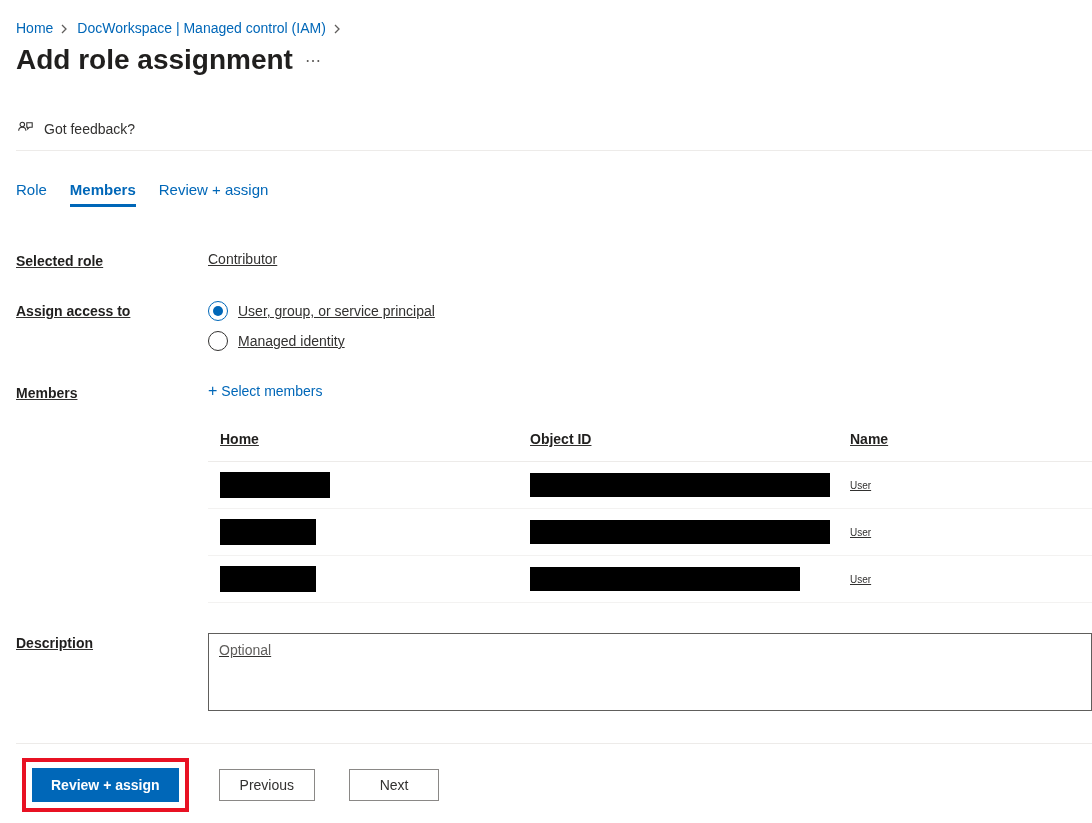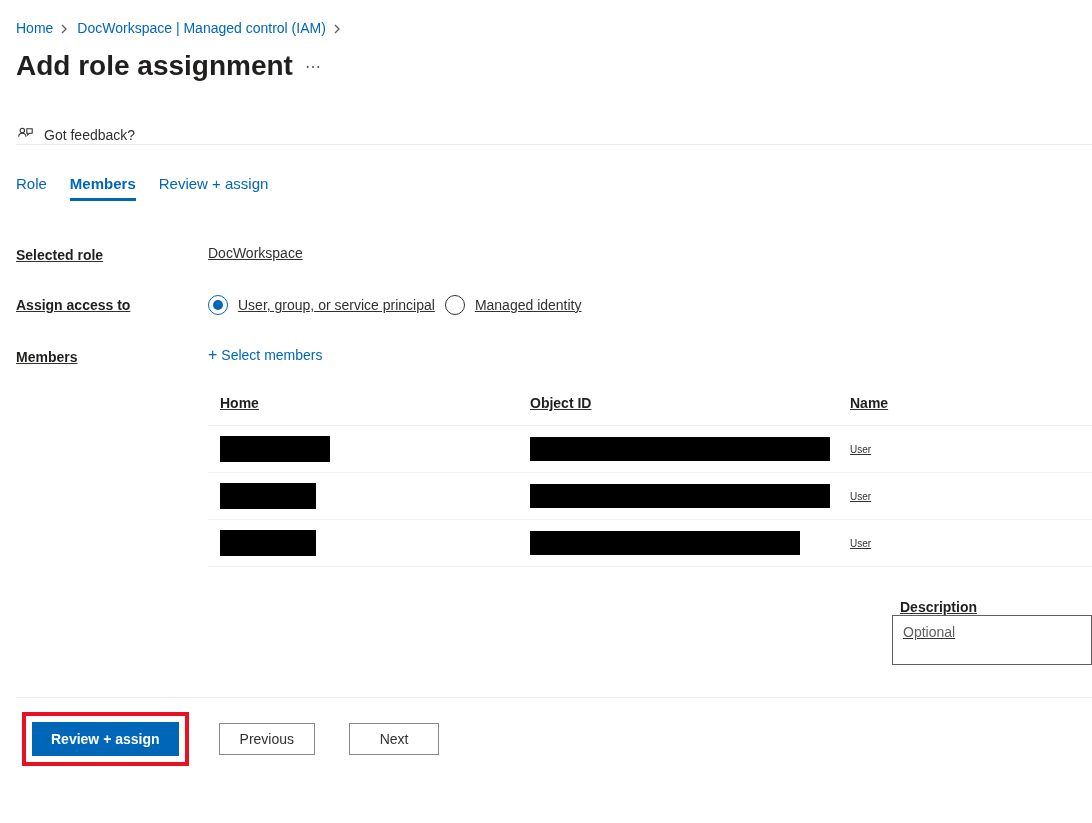--- a/index.html
+++ b/index.html
@@ -30,38 +30,39 @@
       cursor: pointer;
     }
     .breadcrumb .chevron {
       color: #605e5c;
       font-size: 11px;
     }
     .page-title-row {
       display: flex;
       align-items: center;
       gap: 12px;
-      margin-top: 14px;
+      margin-top: 8px;
     }
     .page-title {
       font-size: 28px;
       font-weight: 600;
       color: #201f1e;
     }
     .ellipsis {
       color: #605e5c;
       font-size: 16px;
       letter-spacing: 1px;
       cursor: pointer;
     }
     .feedback-row {
       display: flex;
       align-items: center;
       gap: 10px;
       margin-top: 44px;
+      padding-bottom: 12px;
       border-bottom: 1px solid #edebe9;
       color: #323130;
     }
     .feedback-icon svg {
       width: 18px;
       height: 18px;
       display: block;
     }
     .feedback-text {
       font-size: 14px;
@@ -100,21 +101,21 @@
       color: #201f1e;
       flex-shrink: 0;
       padding-top: 2px;
     }
     .form-value {
       flex: 1;
       font-size: 14px;
     }
     .radio-group {
       display: flex;
-      flex-direction: row;
+      flex-direction: column;
       gap: 10px;
     }
     .radio-option {
       display: flex;
       align-items: center;
       gap: 10px;
       cursor: pointer;
     }
     .radio {
       width: 20px;
@@ -184,22 +185,21 @@
     .redact-obj {
       background: #000;
       height: 24px;
       width: 300px;
     }
     .redact-obj.w1 { width: 300px; }
     .redact-obj.w2 { width: 300px; }
     .redact-obj.w3 { width: 270px; }
     .description-row {
       display: flex;
-      align-items: flex-end;
-      flex-direction: column;
+      align-items: flex-start;
     }
     .description-textarea {
       flex: 1;
       border: 1px solid #605e5c;
       font-family: inherit;
       font-size: 14px;
       padding: 8px 10px;
       height: 78px;
       resize: none;
       color: #323130;
@@ -282,21 +282,21 @@
   <div class="tabs">
     <div class="tab">Role</div>
     <div class="tab active">Members</div>
     <div class="tab">Review + assign</div>
   </div>
 
   <div class="form-area">
 
     <div class="form-row">
       <div class="form-label">Selected role</div>
-      <div class="form-value">DocWorkspace</div>
+      <div class="form-value">Contributor</div>
     </div>
 
     <div class="form-row">
       <div class="form-label">Assign access to</div>
       <div class="form-value">
         <div class="radio-group">
           <label class="radio-option">
             <span class="radio checked"></span>
             <span>User, group, or service principal</span>
           </label>

